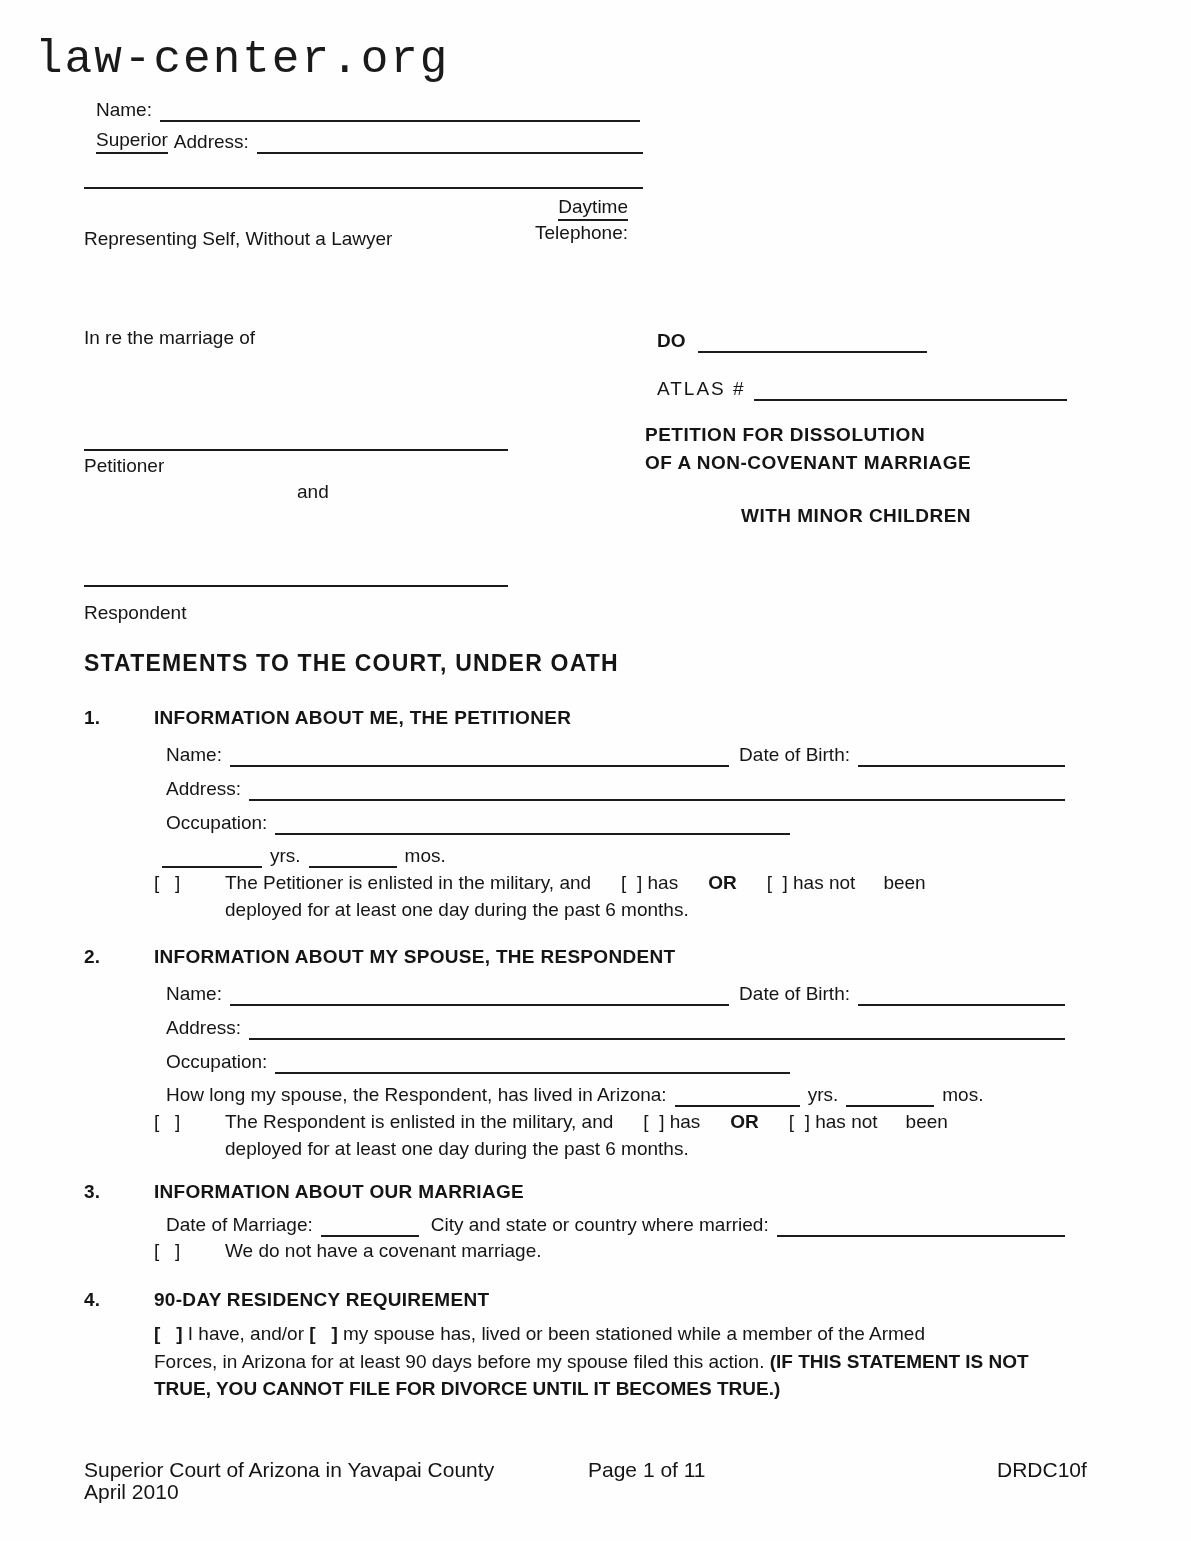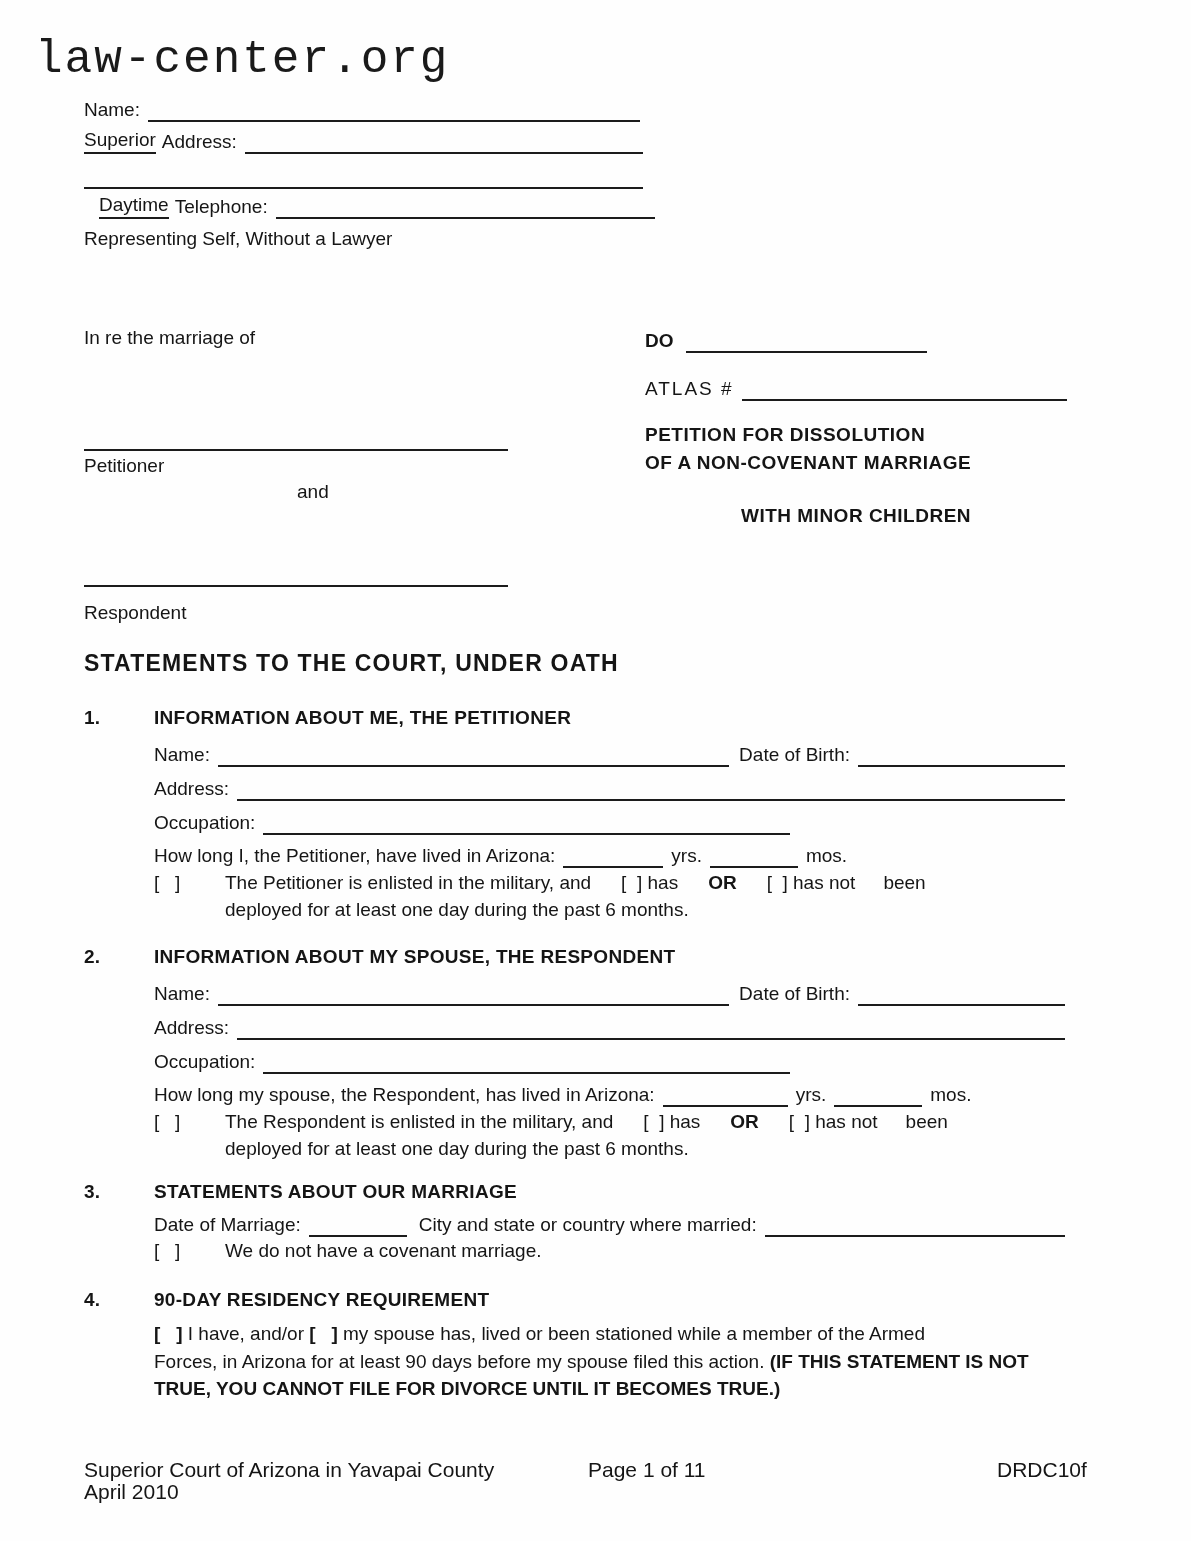--- a/index.html
+++ b/index.html
@@ -1,20 +1,20 @@
 <!DOCTYPE html>
 <html><head>
 <meta charset="utf-8">
 <style>
   html,body{margin:0;padding:0;background:#ffffff;}
   .page{position:relative;width:1191px;height:1541px;background:#fefefe;overflow:hidden;
         font-family:"Liberation Sans",sans-serif;font-size:19px;color:#151515;}
   .abs{position:absolute;}
   .row{display:flex;align-items:flex-end;}
-  .lbl{white-space:nowrap;line-height:24px;}
+  .lbl{white-space:nowrap;line-height:24px;margin-left:12px;}
   .fill{flex:1;border-bottom:2px solid #1c1c1c;margin-left:8px;}
   .fillw{border-bottom:2px solid #1c1c1c;margin-left:8px;}
   .b{font-weight:bold;}
   .u{border-bottom:2px solid #1c1c1c;}
   .logo{font-family:"Liberation Mono",monospace;font-size:46px;letter-spacing:2px;color:#1a1a1a;}
   .h-court{width:1191px;text-align:center;font-weight:bold;font-size:20px;letter-spacing:0.5px;}
   .h-pet{font-weight:bold;font-size:19px;letter-spacing:0.5px;}
   .h-statements{font-weight:bold;font-size:23px;letter-spacing:1.2px;}
   .sec-num,.sec-h{font-weight:bold;font-size:19px;letter-spacing:0.3px;}
   .cb{display:inline-block;width:22px;height:22px;border:2px solid #151515;background:#fff;flex:none;}
@@ -36,21 +36,21 @@
   </div>
 
   <div class="abs row" style="left:84px;top:130px;width:559px;height:24px;">
     <span class="lbl u">Superior</span>
     <span class="lbl" style="margin-left:6px;">Address:</span>
     <span class="fill"></span>
   </div>
 
   <div class="abs blankline" style="left:84px;top:164px;width:559px;height:23px;"></div>
 
-  <div class="abs row" style="left:99px;top:195px;width:556px;height:24px;">
+  <div class="abs row" style="left:72px;top:195px;width:556px;height:24px;flex-direction:column;">
     <span class="lbl u">Daytime</span>
     <span class="lbl" style="margin-left:6px;">Telephone:</span>
     <span class="fill"></span>
   </div>
 
   <div class="abs" style="left:84px;top:228px;">Representing Self, Without a Lawyer</div>
 
 
   <div class="abs" style="left:84px;top:327px;">In re the marriage of</div>
   <div class="abs blankline" style="left:84px;top:426px;width:424px;height:23px;"></div>
@@ -90,21 +90,20 @@
     <span class="lbl">Address:</span>
     <span class="fill"></span>
   </div>
 
   <div class="abs row" style="left:154px;top:810px;width:636px;height:25px;">
     <span class="lbl">Occupation:</span>
     <span class="fill"></span>
   </div>
 
   <div class="abs row" style="left:154px;top:843px;height:25px;">
-    <span class="lbl">How long I, the Petitioner, have lived in Arizona:</span>
     <span class="fillw" style="width:100px;"></span>
     <span class="lbl" style="margin-left:8px;">yrs.</span>
     <span class="fillw" style="width:88px;"></span>
     <span class="lbl" style="margin-left:8px;">mos.</span>
   </div>
 
   <div class="abs mil-row" style="left:154px;top:872px;">
     <span style="width:71px;">[&nbsp;&nbsp;&nbsp;]</span>
     <span>The Petitioner is enlisted in the military, and</span>
     <span style="margin-left:30px;">[&nbsp;&nbsp;] has</span>
@@ -146,21 +145,21 @@
     <span style="width:71px;">[&nbsp;&nbsp;&nbsp;]</span>
     <span>The Respondent is enlisted in the military, and</span>
     <span style="margin-left:30px;">[&nbsp;&nbsp;] has</span>
     <span class="b" style="margin-left:30px;">OR</span>
     <span style="margin-left:30px;">[&nbsp;&nbsp;] has not</span>
     <span style="margin-left:28px;">been</span>
   </div>
   <div class="abs" style="left:225px;top:1138px;">deployed for at least one day during the past 6 months.</div>
 
   <div class="abs sec-num" style="left:84px;top:1181px;">3.</div>
-  <div class="abs sec-h" style="left:154px;top:1181px;">STATEMENTS ABOUT OUR MARRIAGE</div>
+  <div class="abs sec-h" style="left:154px;top:1181px;">INFORMATION ABOUT OUR MARRIAGE</div>
 
   <div class="abs row" style="left:154px;top:1212px;width:911px;height:25px;">
     <span class="lbl">Date of Marriage:</span>
     <span class="fillw" style="width:98px;"></span>
     <span class="lbl" style="margin-left:12px;">City and state or country where married:</span>
     <span class="fill"></span>
   </div>
 
   <div class="abs mil-row" style="left:154px;top:1240px;">
     <span style="width:71px;">[&nbsp;&nbsp;&nbsp;]</span>

